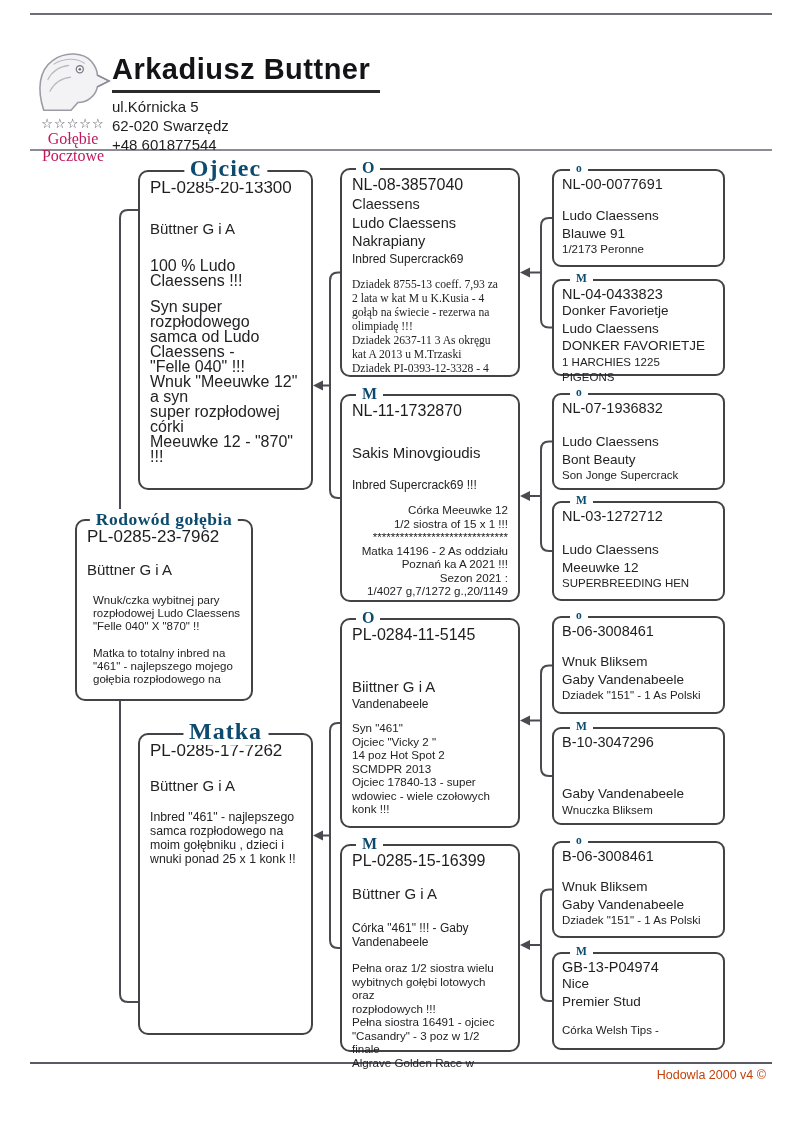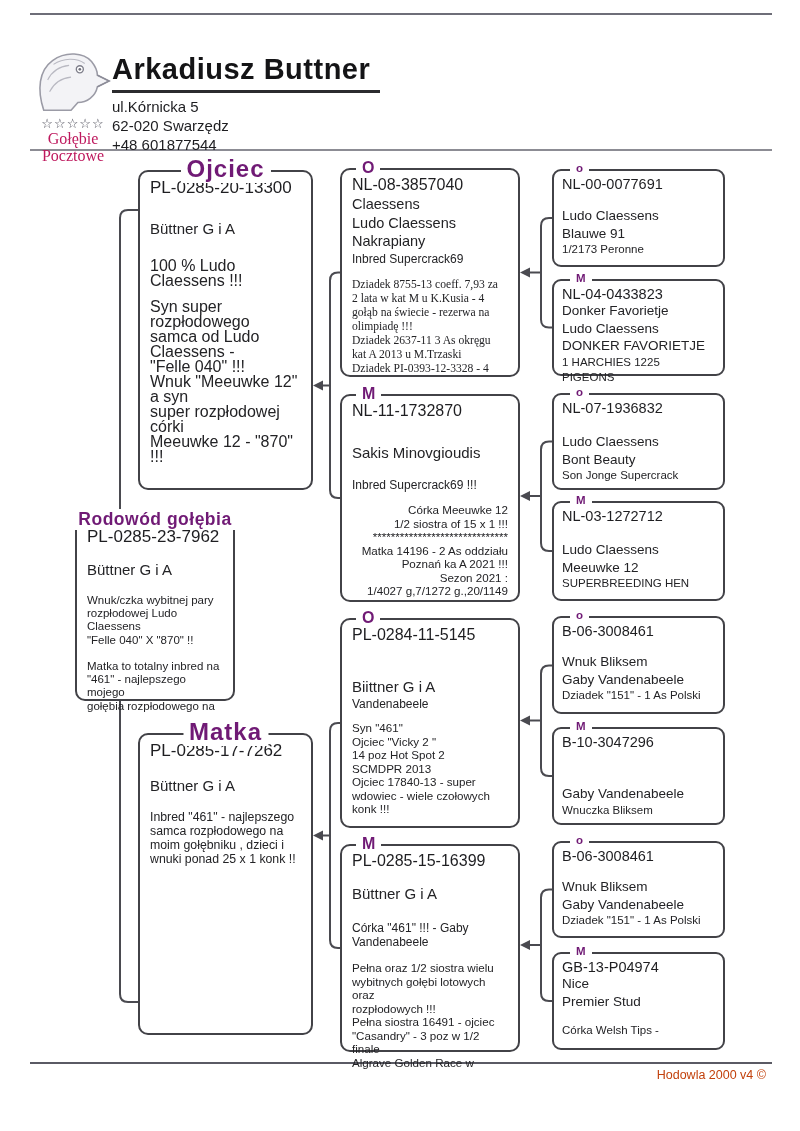--- a/index.html
+++ b/index.html
@@ -16,37 +16,37 @@
 
   .logo { position:absolute; left:33px; top:50px; width:80px; text-align:center; }
   .logo-stars { font-size:13px; letter-spacing:1px; color:#4c4c58; line-height:13px; margin-top:1px; }
   .logo-text { font-family:"Liberation Serif", serif; font-weight:normal; font-size:16px;
                line-height:17px; color:#be185d; }
 
   
   .pbox { position:absolute; background:#fff; border:2px solid #424247; border-radius:10px;
           box-sizing:border-box; padding:6px 10px; z-index:2; }
   .pbox.sm { border-radius:9px; padding:5px 8px; }
-  .blabel { position:absolute; background:#fff; padding:0 6px; font-family:Liberation Sans, sans-serif;
-            font-weight:bold; color:#701a75; white-space:nowrap; }
+  .blabel { position:absolute; background:#fff; padding:0 6px; font-family:Liberation Serif, serif;
+            font-weight:bold; color:#0c4a6e; white-space:nowrap; }
   .t-center { left:50%; transform:translateX(-50%); top:-17px; font-size:24px; letter-spacing:1px; }
   .t-subject { left:50%; transform:translateX(-50%); top:-12px; font-size:17.5px; letter-spacing:.5px; }
   .g2label { left:14px; top:-11px; font-size:16px; }
   .g3label { left:16px; top:-9px; font-size:11.5px; }
 
   .ring17 { font-size:17px; color:#1e1e21; }
   .g2ring { font-size:16px; color:#1e1e21; }
   .g3ring { font-size:14.5px; color:#1e1e21; }
   .owner  { font-size:15px; }
   .bname  { font-size:15px; }
   .sub    { font-size:12px; }
   .desc   { white-space:pre-line; }
   .d12  { font-size:16px; line-height:15px; }
   .d12m { font-size:12.3px; line-height:14px; }
-  .d11s { font-size:11.5px; line-height:13.2px; }
+  .d11s { font-size:11.5px; line-height:13.2px;margin-left:6px; }
   .d11  { font-size:11.6px; line-height:14px; }
   .d11b { font-size:11.6px; line-height:13.5px; }
   .names{ font-size:14.5px; line-height:18.5px; }
   .l    { font-size:13.5px; line-height:17.5px; }
   .note { font-size:11.5px; line-height:15px; }
 
   .connectors { position:absolute; left:0; top:0; z-index:1; }
   .footer-credit { position:absolute; right:34px; top:1068px; font-size:12.5px; color:#c2410c; }
 </style>
 </head>
@@ -97,21 +97,21 @@
     <g fill="#4a4a50">
       <polygon points="313,385.5 323,380.5 323,390.5"></polygon>
       <polygon points="313,835.5 323,830.5 323,840.5"></polygon>
       <polygon points="520,272.5 530,267.5 530,277.5"></polygon>
       <polygon points="520,496 530,491 530,501"></polygon>
       <polygon points="520,720.5 530,715.5 530,725.5"></polygon>
       <polygon points="520,945 530,940 530,950"></polygon>
     </g>
   </svg>
 
-  <div class="pbox" style="left:75px; top:519px; width:160px; height:182px;">
+  <div class="pbox" style="left:75px; top:519px; width:178px; height:182px;">
     <span class="blabel t-subject">Rodowód gołębia</span>
     <div class="ring17">PL-0285-23-7962</div>
     <div class="owner" style="margin-top:14px;">Büttner G i A</div>
     <div class="desc d11s" style="margin-top:16px;">Wnuk/czka wybitnej pary
 rozpłodowej Ludo Claessens
 "Felle 040" X "870" !!
 
 Matka to totalny inbred na
 "461" - najlepszego mojego
 gołębia rozpłodowego na</div>

